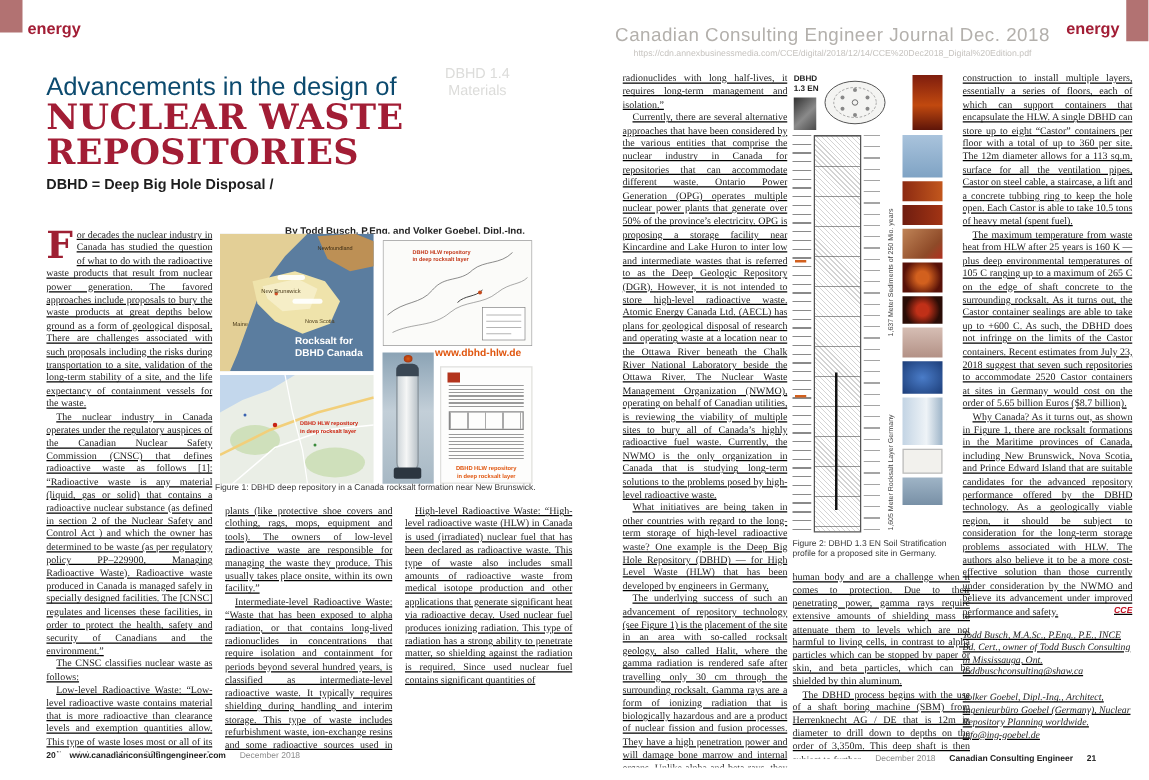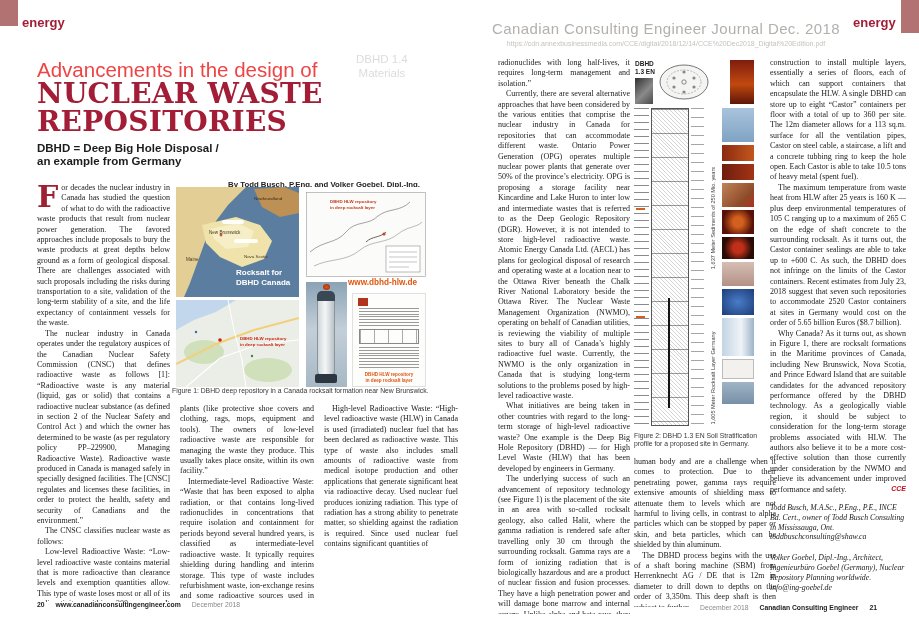--- a/index.html
+++ b/index.html
@@ -6,27 +6,27 @@
   .spread{position:relative;width:919px;height:624px;background:#ffffff;overflow:hidden;
           font-family:"Liberation Sans",sans-serif;}
   .abs{position:absolute;}
   
   .corner{background:#b27272;}
   .energy{font:bold 13px "Liberation Sans",sans-serif;color:#a21d35;}
   .jhead{text-align:center;color:#b5b2ae;}
   .jhead .jt{font:15px "Liberation Sans",sans-serif;letter-spacing:.4px;color:#b3b0ac;}
   .jhead .ju{font:7px "Liberation Sans",sans-serif;color:#c6c3bf;margin-top:3px;}
   
-  .kicker{font:20.5px/24px "Liberation Sans",sans-serif;color:#ef4444;}
+  .kicker{font:20.5px/24px "Liberation Sans",sans-serif;color:#0c4a6e;}
   .bigtitle{font:bold 28px/28px "DejaVu Serif",serif;color:#a21d35;letter-spacing:.3px;}
   .subtitle{font:bold 11.5px/13px "Liberation Sans",sans-serif;color:#1d1d1d;}
   .byline{font:bold 7.8px "Liberation Sans",sans-serif;color:#222;text-align:right;}
   .watermark{font:11.5px/14px "Liberation Sans",sans-serif;color:#dcdcda;}
   
-  .col{overflow:hidden;}
+  .col{overflow:hidden;text-decoration:underline;}
   .col p{margin:0;font:8px/10.4px "Liberation Serif",serif;color:#1b1b1b;text-align:justify;}
   .col p.ind{text-indent:8px;}
   .dropcap{float:left;font:bold 30px/25px "DejaVu Serif",serif;color:#9e2033;margin:1px 3px 0 0;}
   .caption{font:6.8px/8.4px "Liberation Sans",sans-serif;color:#383838;}
   .cce-mark{text-align:right;font:bold italic 7px "Liberation Sans",sans-serif;color:#c00d20;margin-top:-10px;}
   .bio{font:italic 7.8px/9.8px "Liberation Serif",serif;color:#222;margin:11px 0 0 0;}
   .bio .bmail{display:block;}
   
   .foot{font:bold 6.8px "Liberation Sans",sans-serif;color:#222;}
   .foot .dim{font-weight:normal;color:#8a8a8a;}
@@ -92,21 +92,20 @@
 
   <div class="abs kicker" style="left:37px;top:58px;">Advancements in the design of</div>
   <div class="abs bigtitle" style="left:37px;top:80px;">NUCLEAR WASTE</div>
   <div class="abs bigtitle" style="left:37px;top:108px;">REPOSITORIES</div>
   <div class="abs watermark" style="left:356px;top:52px;text-align:center;">
     <div>DBHD 1.4</div>
     <div>Materials</div>
   </div>
   <div class="abs subtitle" style="left:37px;top:142px;">
     <div>DBHD = Deep Big Hole Disposal /</div>
-    <div>an example from Germany</div>
   </div>
   <div class="abs byline" style="left:200px;top:164px;width:220px;margin-top:16px;">By Todd Busch, P.Eng. and Volker Goebel, Dipl.-Ing.</div>
 
   <div class="abs col" style="left:37px;top:183px;width:133px;height:419px;">
     <p><span class="dropcap">F</span><span>or decades the nuclear industry in Canada has studied the question of what to do with the radioactive waste products that result from nuclear power generation. The favored approaches include proposals to bury the waste products at great depths below ground as a form of geological disposal. There are challenges associated with such proposals including the risks during transportation to a site, validation of the long-term stability of a site, and the life expectancy of containment vessels for the waste.</span></p>
     <p class="ind">The nuclear industry in Canada operates under the regulatory auspices of the Canadian Nuclear Safety Commission (CNSC) that defines radioactive waste as follows [1]: “Radioactive waste is any material (liquid, gas or solid) that contains a radioactive nuclear substance (as defined in section 2 of the Nuclear Safety and Control Act ) and which the owner has determined to be waste (as per regulatory policy PP–229900, Managing Radioactive Waste). Radioactive waste produced in Canada is managed safely in specially designed facilities. The [CNSC] regulates and licenses these facilities, in order to protect the health, safety and security of Canadians and the environment.”</p>
     <p class="ind">The CNSC classifies nuclear waste as follows:</p>
     <p class="ind">Low-level Radioactive Waste: “Low-level radioactive waste contains material that is more radioactive than clearance levels and exemption quantities allow. This type of waste loses most or all of its radioactivity within 300 years. It includes contaminated equipment from the operation of nuclear power</p>
   </div>
 

